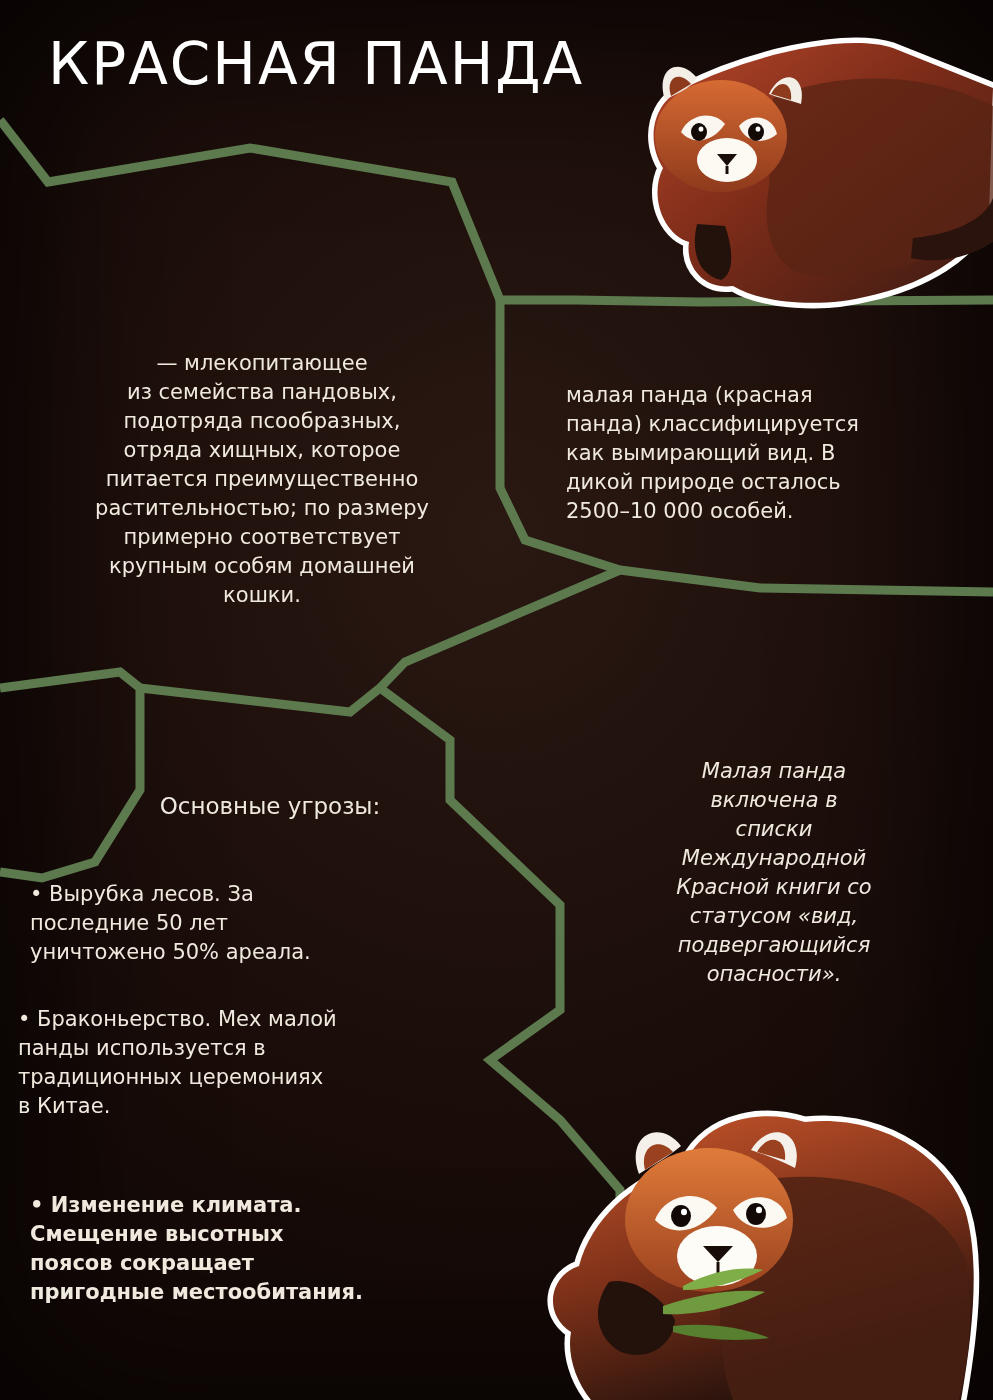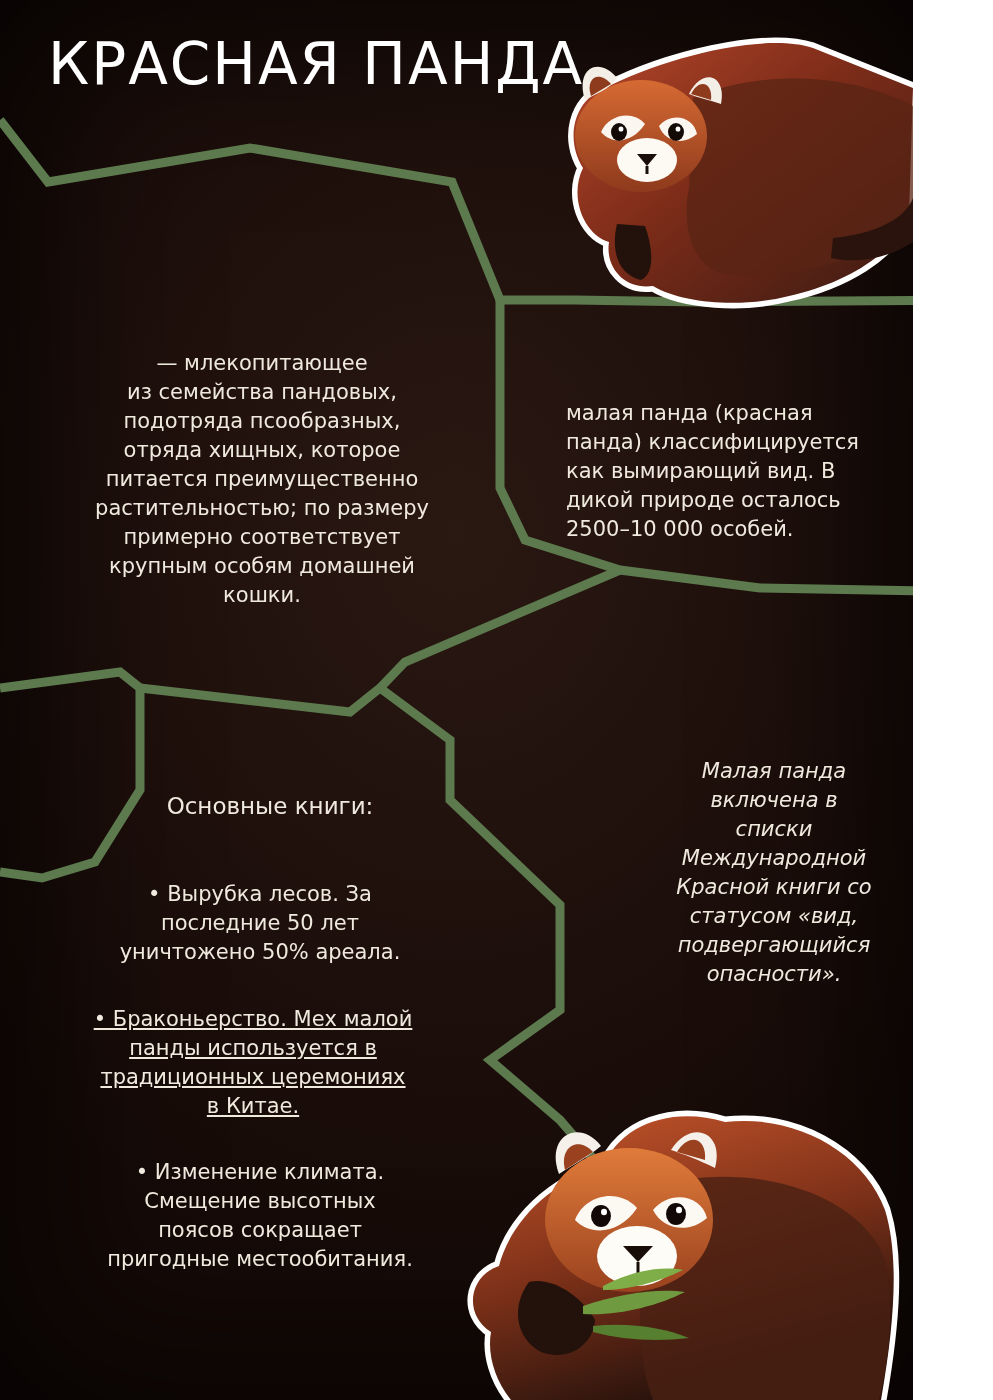--- a/index.html
+++ b/index.html
@@ -2,21 +2,21 @@
 <html lang="ru"><head>
 <meta charset="utf-8">
 <style>
   html, body {
     margin: 0;
     padding: 0;
     background: #ffffff;
   }
   #poster {
     position: relative;
-    width: 913px;
+    width: 993px;
     height: 1400px;
     background: #1d0f0b;
     overflow: hidden;
     font-family: "DejaVu Sans", sans-serif;
     color: #f2efe6;
   }
   
   .bg-vignette {
     position: absolute;
     inset: 0;
@@ -64,50 +64,50 @@
     margin-top: 39px;
   }
   .b-desc {
     left: 52px;
     top: 310px;
     width: 420px;
     font-size: 21px;
   }
   .b-status {
     left: 566px;
-    top: 360px;
+    top: 342px;
     width: 390px;
     font-size: 21px;
     text-align: left;
   }
   .b-redbook {
     left: 624px;
     top: 718px;
     width: 300px;
     font-size: 21px;
     font-style: italic;
   }
   .b-threats-title {
     left: 60px;
     top: 752px;
     width: 420px;
     font-size: 23px;
   }
   .threat-item {
     position: absolute;
     z-index: 5;
-    text-align: center;
+    text-align: left;
     font-size: 21px;
     line-height: 1.38;
     color: #efe9de;
     white-space: pre-line;
   }
   .t1 { left: 30px; top: 880px; width: 460px; }
-  .t2 { left: 18px; top: 1005px; width: 470px; text-decoration: underline; }
-  .t3 { left: 30px; top: 1158px; width: 460px; }
+  .t2 { left: 18px; top: 1005px; width: 470px; }
+  .t3 { left: 30px; top: 1191px; width: 460px; font-weight: bold; }
 
   
   .panda {
     position: absolute;
     z-index: 4;
   }
   .panda-top {
     right: 0px;
     top: 28px;
     width: 400px;
@@ -251,21 +251,21 @@
 дикой природе осталось
 2500–10 000 особей.</div>
   <div class="block b-redbook">Малая панда
 включена в
 списки
 Международной
 Красной книги со
 статусом «вид,
 подвергающийся
 опасности».</div>
-  <div class="block b-threats-title">Основные книги:</div>
+  <div class="block b-threats-title">Основные угрозы:</div>
 
   <div class="threat-item t1">• Вырубка лесов. За
 последние 50 лет
 уничтожено 50% ареала.</div>
   <div class="threat-item t2">• Браконьерство. Мех малой
 панды используется в
 традиционных церемониях
 в Китае.</div>
   <div class="threat-item t3">• Изменение климата.
 Смещение высотных

